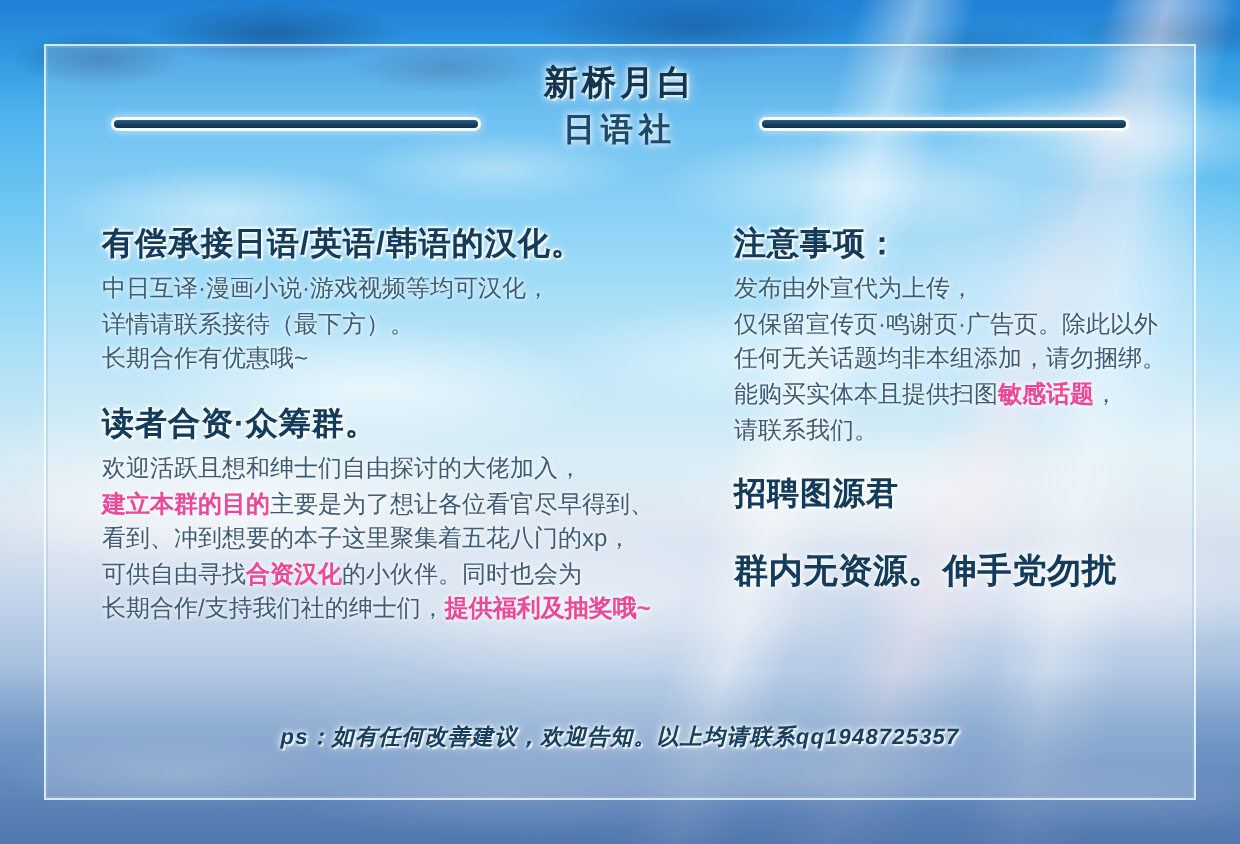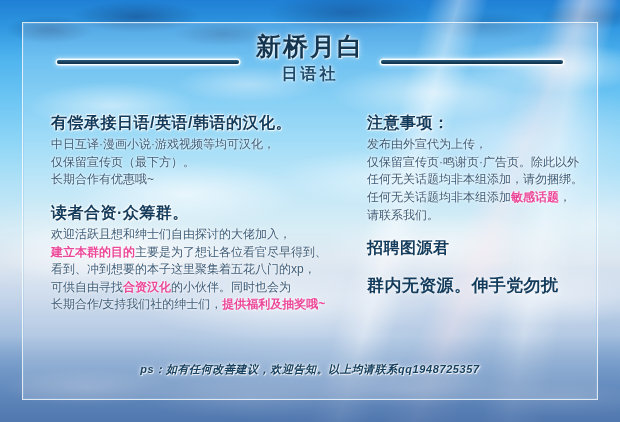--- a/index.html
+++ b/index.html
@@ -113,21 +113,21 @@
     left: 0; right: 0; top: 10px;
     height: 68px;
   }
   .title-block {
     position: absolute;
     left: 0; right: 0; top: 0;
     text-align: center;
   }
   .title {
     font-family: "Liberation Serif", "DejaVu Serif", serif;
-    font-size: 25px;
+    font-size: 17px;
     font-weight: bold;
     letter-spacing: 2px;
     color: #14354f;
     text-shadow:
       0 0 3px rgba(255,255,255,.95),
       0 0 7px rgba(255,255,255,.75),
       1px 1px 0 rgba(255,255,255,.6);
     line-height: 1.1;
   }
   .subtitle {
@@ -254,21 +254,21 @@
     </div>
 
     <div class="cols">
 
       <div class="col col-left">
 
         <div class="block">
           <div class="h2">有偿承接日语/英语/韩语的汉化。</div>
           <div class="body">
             <div>中日互译·漫画小说·游戏视频等均可汉化，</div>
-            <div>仅保留宣传页（最下方）。</div>
+            <div>详情请联系接待（最下方）。</div>
             <div>长期合作有优惠哦~</div>
           </div>
         </div>
 
         <div class="block">
           <div class="h2">读者合资·众筹群。</div>
           <div class="body">
             <div>欢迎活跃且想和绅士们自由探讨的大佬加入，</div>
             <div><span class="em">建立本群的目的</span><span>主要是为了想让各位看官尽早得到、</span></div>
             <div>看到、冲到想要的本子这里聚集着五花八门的xp，</div>
@@ -280,21 +280,21 @@
       </div>
 
       <div class="col col-right">
 
         <div class="block">
           <div class="h2">注意事项：</div>
           <div class="body">
             <div>发布由外宣代为上传，</div>
             <div>仅保留宣传页·鸣谢页·广告页。除此以外</div>
             <div>任何无关话题均非本组添加，请勿捆绑。</div>
-            <div><span>任何无关话题均非本组添加</span><span class="em">敏感话题</span><span>，</span></div>
+            <div><span>能购买实体本且提供扫图</span><span class="em">敏感话题</span><span>，</span></div>
             <div>请联系我们。</div>
           </div>
         </div>
 
         <div class="block">
           <div class="h2">招聘图源君</div>
           <div class="note-bold">群内无资源。伸手党勿扰</div>
         </div>
 
       </div>

